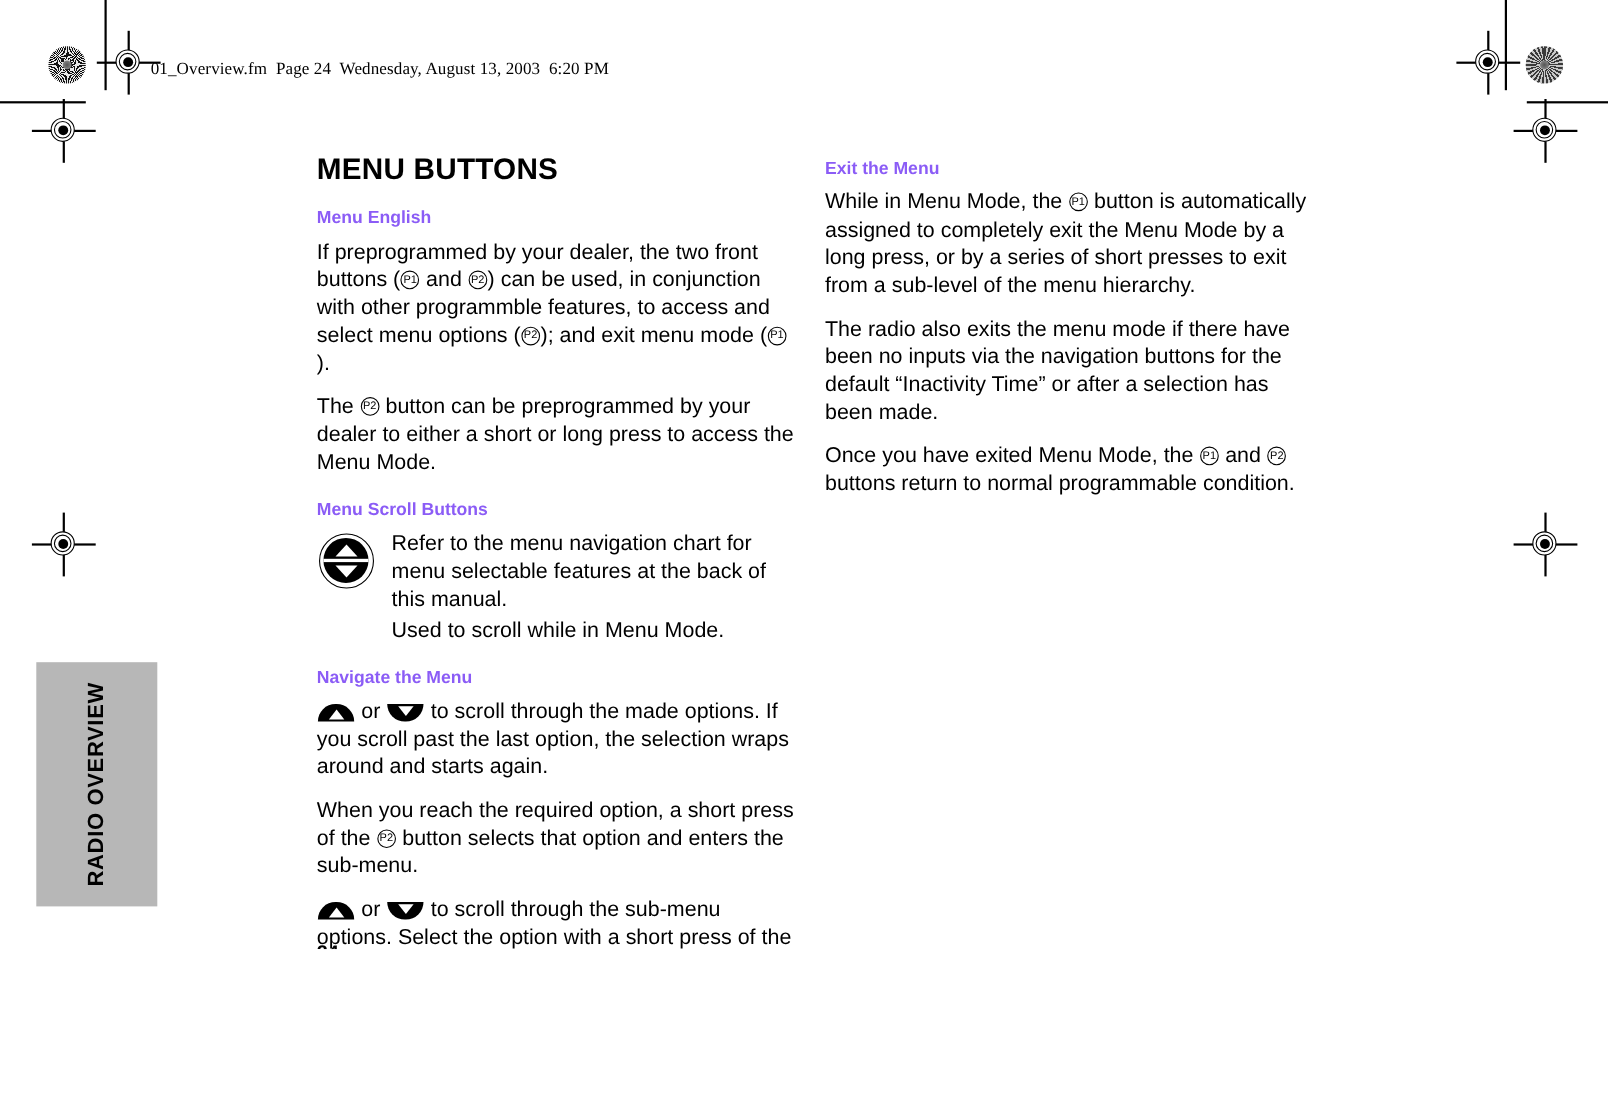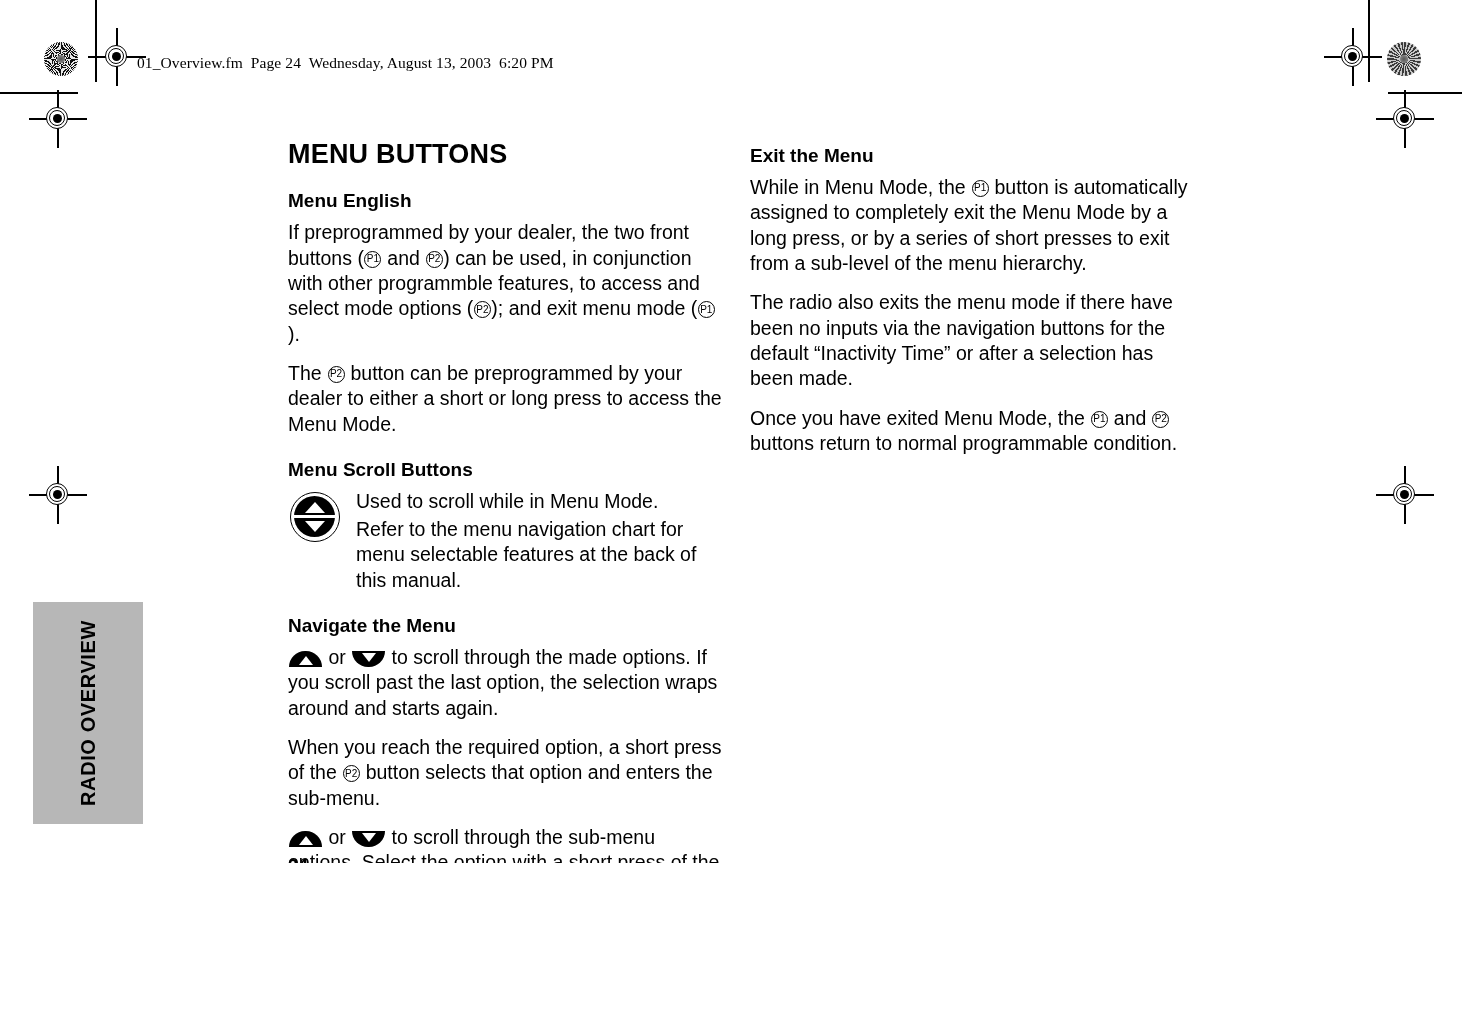--- a/index.html
+++ b/index.html
@@ -158,25 +158,25 @@
 
   h1.title {
     font-size: 27px;
     font-weight: bold;
     letter-spacing: 0.2px;
     margin: 0 0 22px 0;
     line-height: 1.05;
     color: #000;
   }
   h2.subhead {
-    font-size: 19px;
+    font-size: 16px;
     font-weight: bold;
     margin: 0 0 8px 0;
     line-height: 1.15;
-    color: #000000;
+    color: #8b5cf6;
   }
   h2.subhead.spaced { margin-top: 22px; }
 
   p.body {
     font-size: 19.5px;
     line-height: 1.30;
     margin: 0 0 14px 0;
     color: #000;
     text-align: left;
   }
@@ -415,39 +415,39 @@
   <div class="lang-label">English</div>
   <div class="page-number">24</div>
 
   <div class="col col-left">
 
     <h1 class="title">MENU BUTTONS</h1>
 
     <h2 class="subhead">Menu English</h2>
 
     <p class="body">
-      <span>If preprogrammed by your dealer, the two front buttons (</span><span class="pbtn"><i>P1</i></span><span> and </span><span class="pbtn"><i>P2</i></span><span>) can be used, in conjunction with other programmble features, to access and select mode options (</span><span class="pbtn"><i>P2</i></span><span>); and exit menu mode (</span><span class="pbtn"><i>P1</i></span><span>).</span>
+      <span>If preprogrammed by your dealer, the two front buttons (</span><span class="pbtn"><i>P1</i></span><span> and </span><span class="pbtn"><i>P2</i></span><span>) can be used, in conjunction with other programmble features, to access and select menu options (</span><span class="pbtn"><i>P2</i></span><span>); and exit menu mode (</span><span class="pbtn"><i>P1</i></span><span>).</span>
     </p>
 
     <p class="body">
       <span>The </span><span class="pbtn"><i>P2</i></span><span> button can be preprogrammed by your dealer to either a short or long press to access the Menu Mode.</span>
     </p>
 
     <h2 class="subhead spaced">Menu Scroll Buttons</h2>
 
     <div class="scroll-block">
       <div class="rocker">
         <div class="inner"></div>
         <div class="tri-up"></div>
         <div class="tri-dn"></div>
         <div class="split"></div>
       </div>
       <div class="scroll-text">
+        <p>Refer to the menu navigation chart for menu selectable features at the back of this manual.</p>
         <p>Used to scroll while in Menu Mode.</p>
-        <p>Refer to the menu navigation chart for menu selectable features at the back of this manual.</p>
       </div>
     </div>
 
     <h2 class="subhead spaced">Navigate the Menu</h2>
 
     <p class="body">
       <span class="dome up"><span class="cap"></span><span class="tri"></span></span><span> or </span><span class="dome down"><span class="cap"></span><span class="tri"></span></span><span> to scroll through the made options. If you scroll past the last option, the selection wraps around and starts again.</span>
     </p>
 
     <p class="body">

